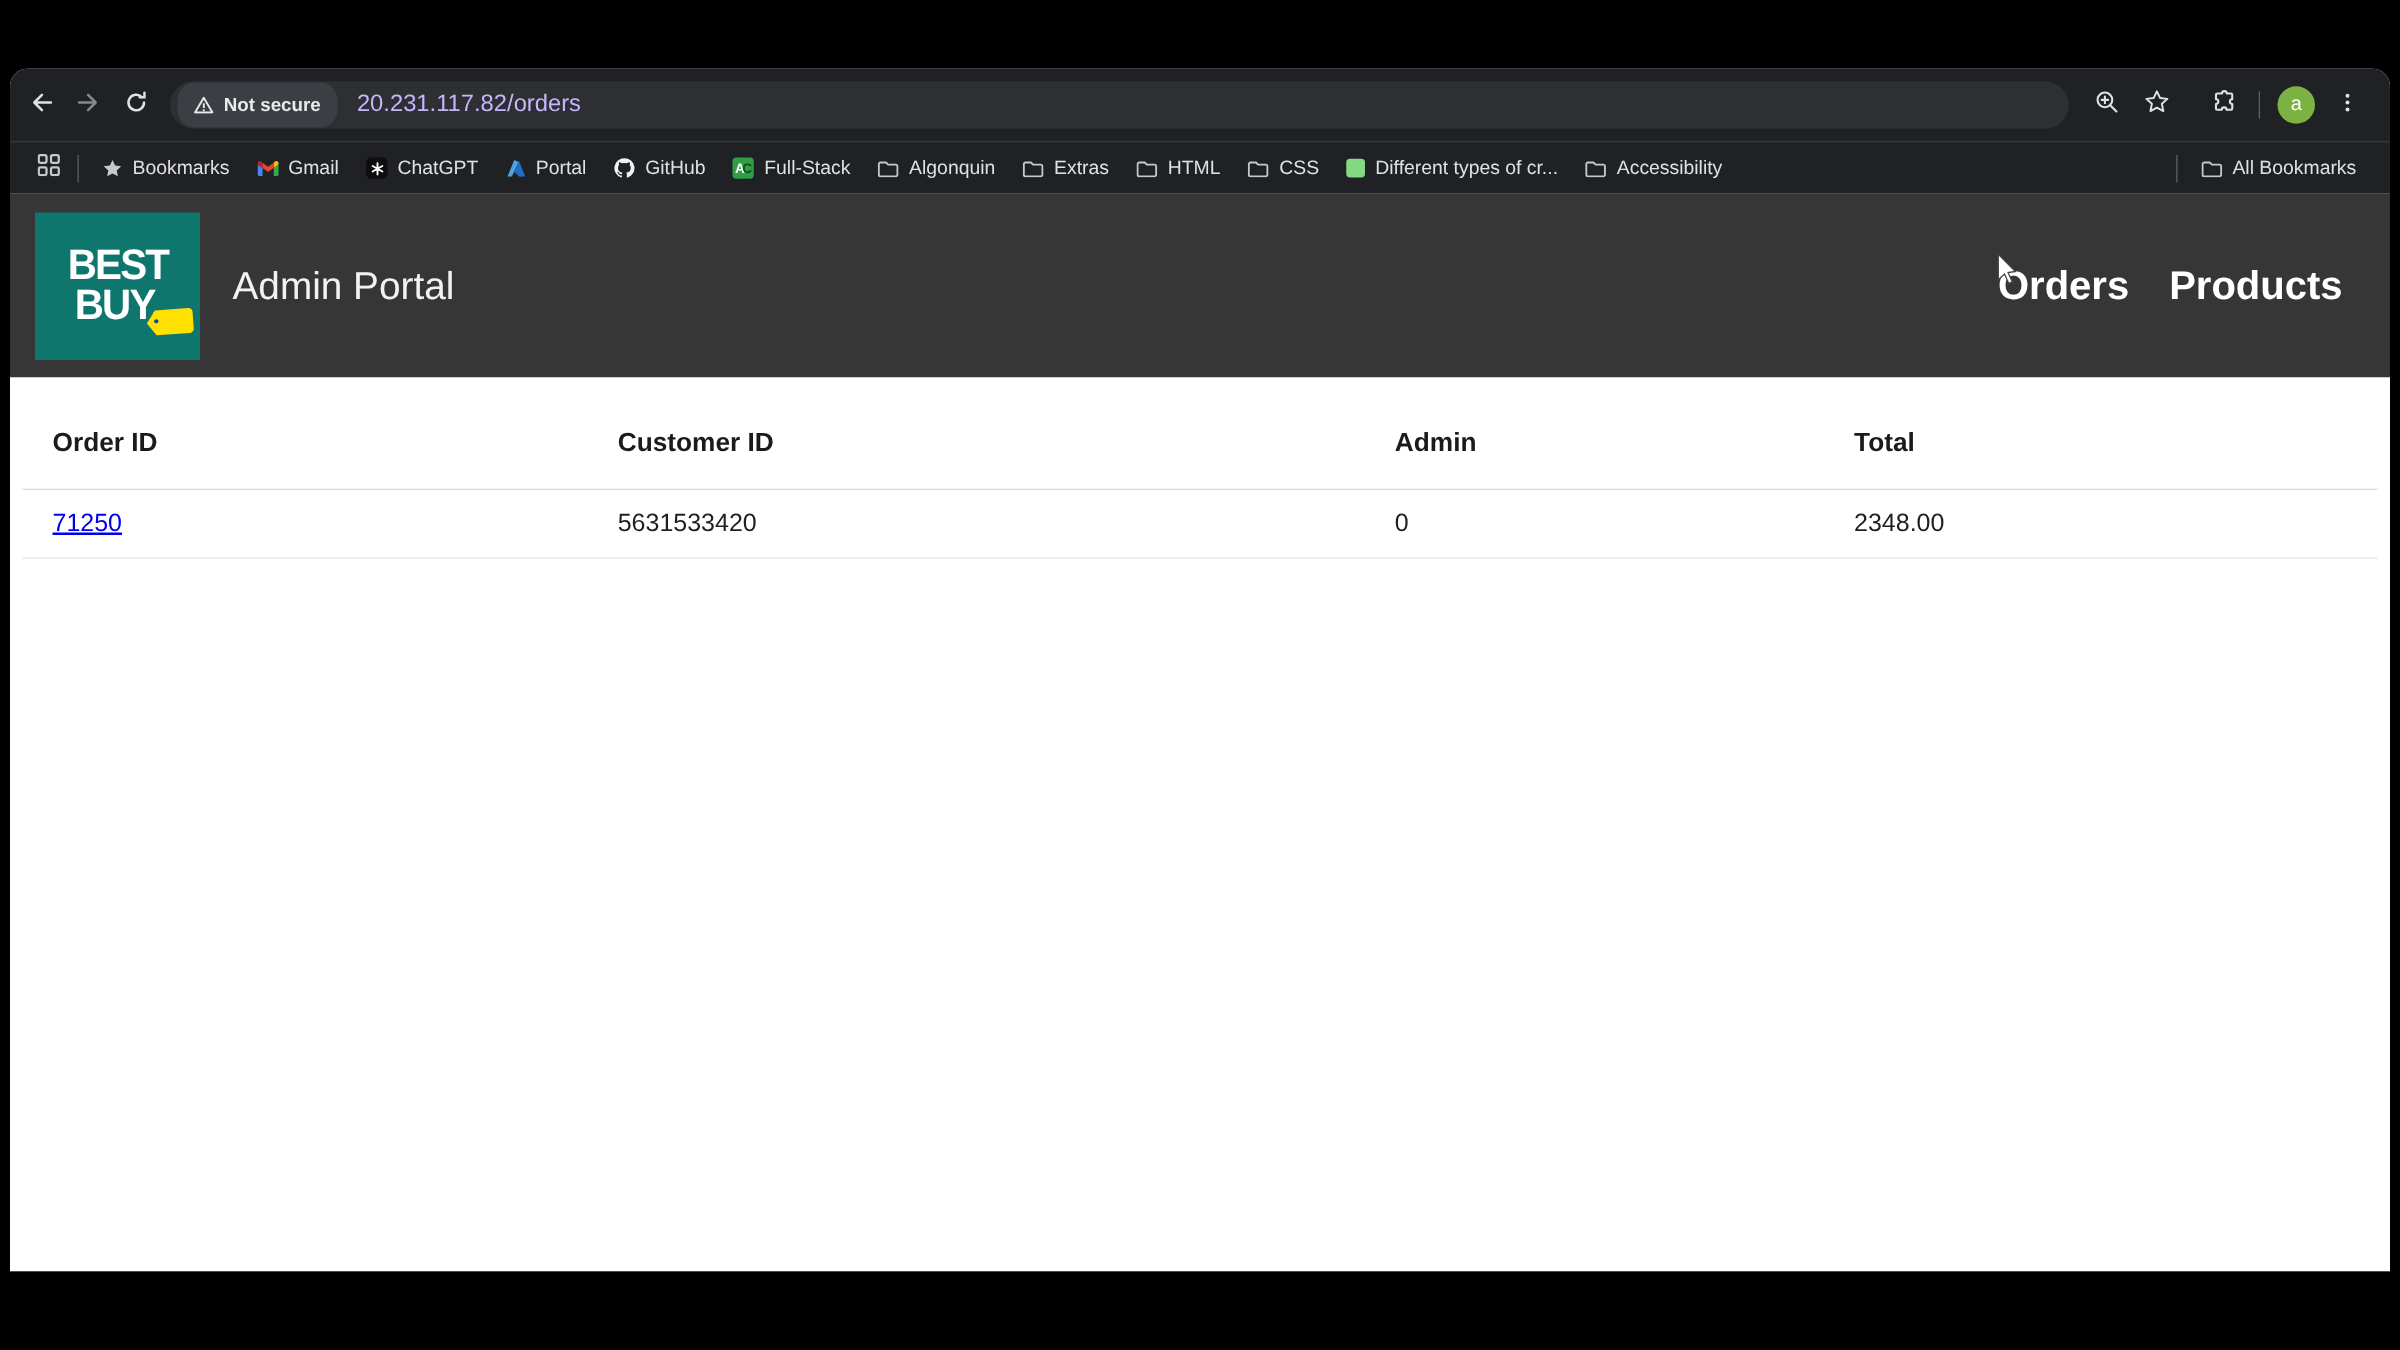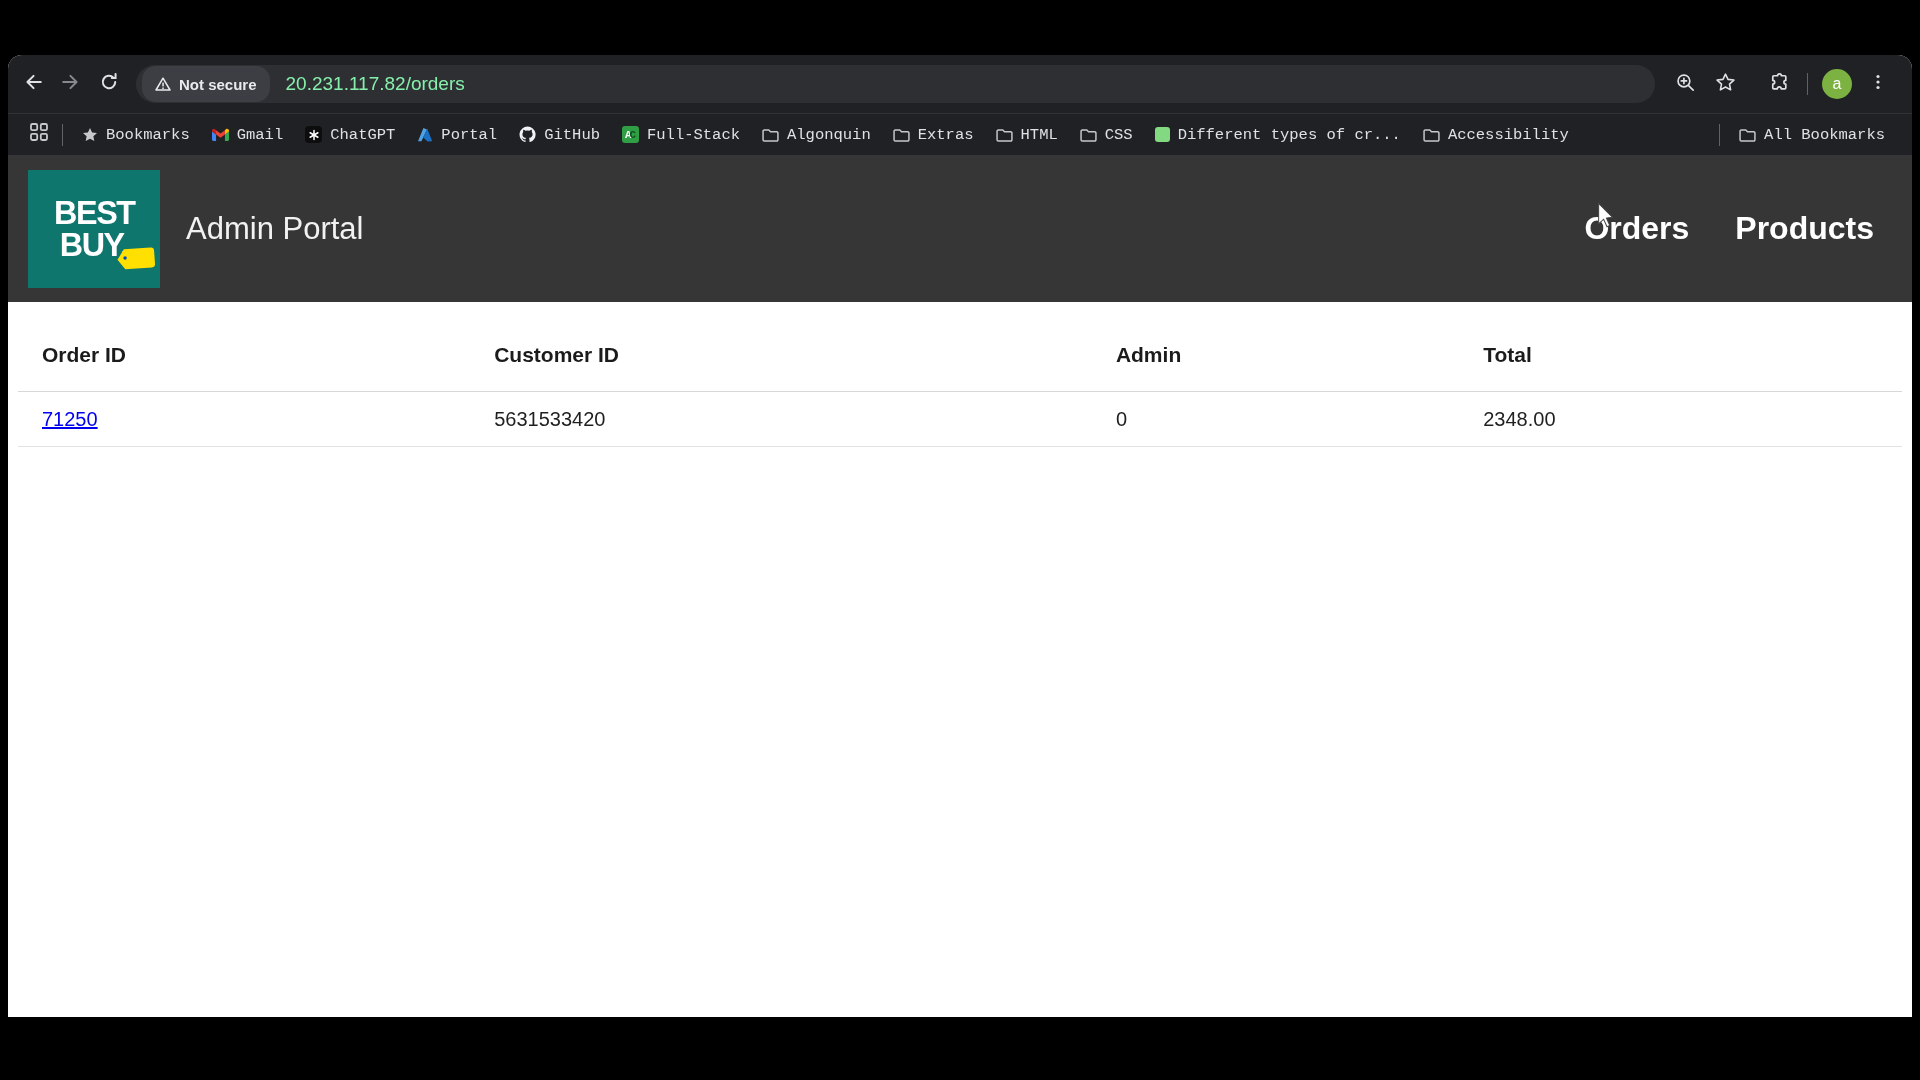--- a/index.html
+++ b/index.html
@@ -14,31 +14,31 @@
   .toolbar { flex:0 0 58px; background:#202124; display:flex; align-items:center;
              padding:0 14px 0 6px; }
   .nav-btn { width:38px; height:38px; border-radius:50%; display:flex;
              align-items:center; justify-content:center; flex:0 0 auto; }
   .omnibox { flex:1 1 auto; height:38px; background:#2e2f33; border-radius:19px;
              display:flex; align-items:center; padding:0 16px 0 6px; margin:0 10px 0 8px;
              overflow:hidden; }
   .security-chip { height:36px; background:#3c3e44; border-radius:14px; display:flex;
                    align-items:center; gap:8px; padding:0 13px; flex:0 0 auto; }
   .security-chip span { color:#e8eaed; font-size:15px; font-weight:bold; white-space:nowrap; }
-  .url-text { color:#86efac; font-size:19px; margin-left:16px; white-space:nowrap; }
+  .url-text { color:#c4b5fd; font-size:19px; margin-left:16px; white-space:nowrap; }
   .tool-icon { width:40px; height:38px; display:flex; align-items:center;
                justify-content:center; flex:0 0 auto; }
   .vsep { width:1px; height:22px; background:#5f6368; margin:0 8px; flex:0 0 auto; }
   .avatar { width:30px; height:30px; border-radius:50%; background:#7bb241;
             color:#fff; font-size:16px; display:flex; align-items:center;
             justify-content:center; flex:0 0 auto; margin:0 6px; }
 
   
   .bookmarks-bar { flex:0 0 42px; background:#202124; border-top:1px solid #313235;
-                   display:flex; align-items:center; padding:0 16px;font-family:Liberation Mono, monospace; }
+                   display:flex; align-items:center; padding:0 16px; }
   .bm-item { display:flex; align-items:center; gap:8px; padding:0 11px; height:30px;
              border-radius:6px; flex:0 0 auto; }
   .bm-item span.lbl { color:#dfe1e5; font-size:15.5px; white-space:nowrap; }
   .bm-right { margin-left:auto; display:flex; align-items:center; }
   .green-fav { width:15px; height:15px; border-radius:3px; background:#82d982; }
   .chatgpt-fav { width:17px; height:17px; border-radius:4px; background:#0d0d0d;
                  display:flex; align-items:center; justify-content:center; }
   .fullstack-fav { width:17px; height:17px; border-radius:3px; background:#2f9e44;
                    display:flex; align-items:center; justify-content:center;
                    color:#fff; font-size:11px; font-weight:bold; }
@@ -47,21 +47,21 @@
   
   .site-header { flex:0 0 147px; background:#363636; display:flex; align-items:center;
                  padding:0 38px 0 20px; }
   .bb-logo { width:132px; height:118px; background:#0f766e; position:relative;
              display:flex; flex-direction:column; align-items:center;
              justify-content:center; flex:0 0 auto; }
   .bb-logo .t { color:#fff; font-weight:bold; font-size:34px; line-height:0.92;
                 letter-spacing:-1.5px; transform:scaleX(0.95); }
   .bb-tag { position:absolute; right:4px; bottom:14px; }
   .portal-title { color:#f2f2f2; font-size:31px; font-weight:normal; margin-left:26px; }
-  .site-nav { margin-left:auto; display:flex; gap:46px; align-items:center; }
+  .site-nav { margin-left:auto; display:flex; gap:32px; align-items:center; }
   .site-nav a { color:#fff; font-size:32px; font-weight:bold; text-decoration:none; }
 
   
   .content { flex:1 1 auto; background:#fff; padding:41px 10px 0; }
   table { width:100%; border-collapse:collapse; table-layout:fixed; }
   th { text-align:left; font-size:21px; font-weight:bold; color:#1b1b1b;
        padding:0 24px 24px; border-bottom:1px solid #d8d8d8; }
   td { font-size:20px; color:#1f1f1f; padding:16px 24px 15px;
        border-bottom:1px solid #e2e2e2; }
   td a { color:#0000ee; text-decoration:underline; }

